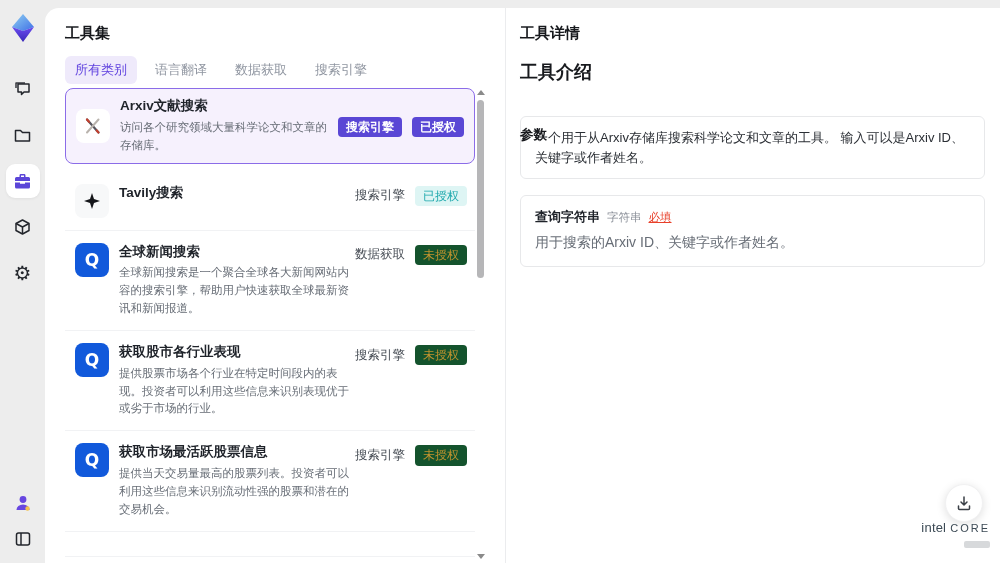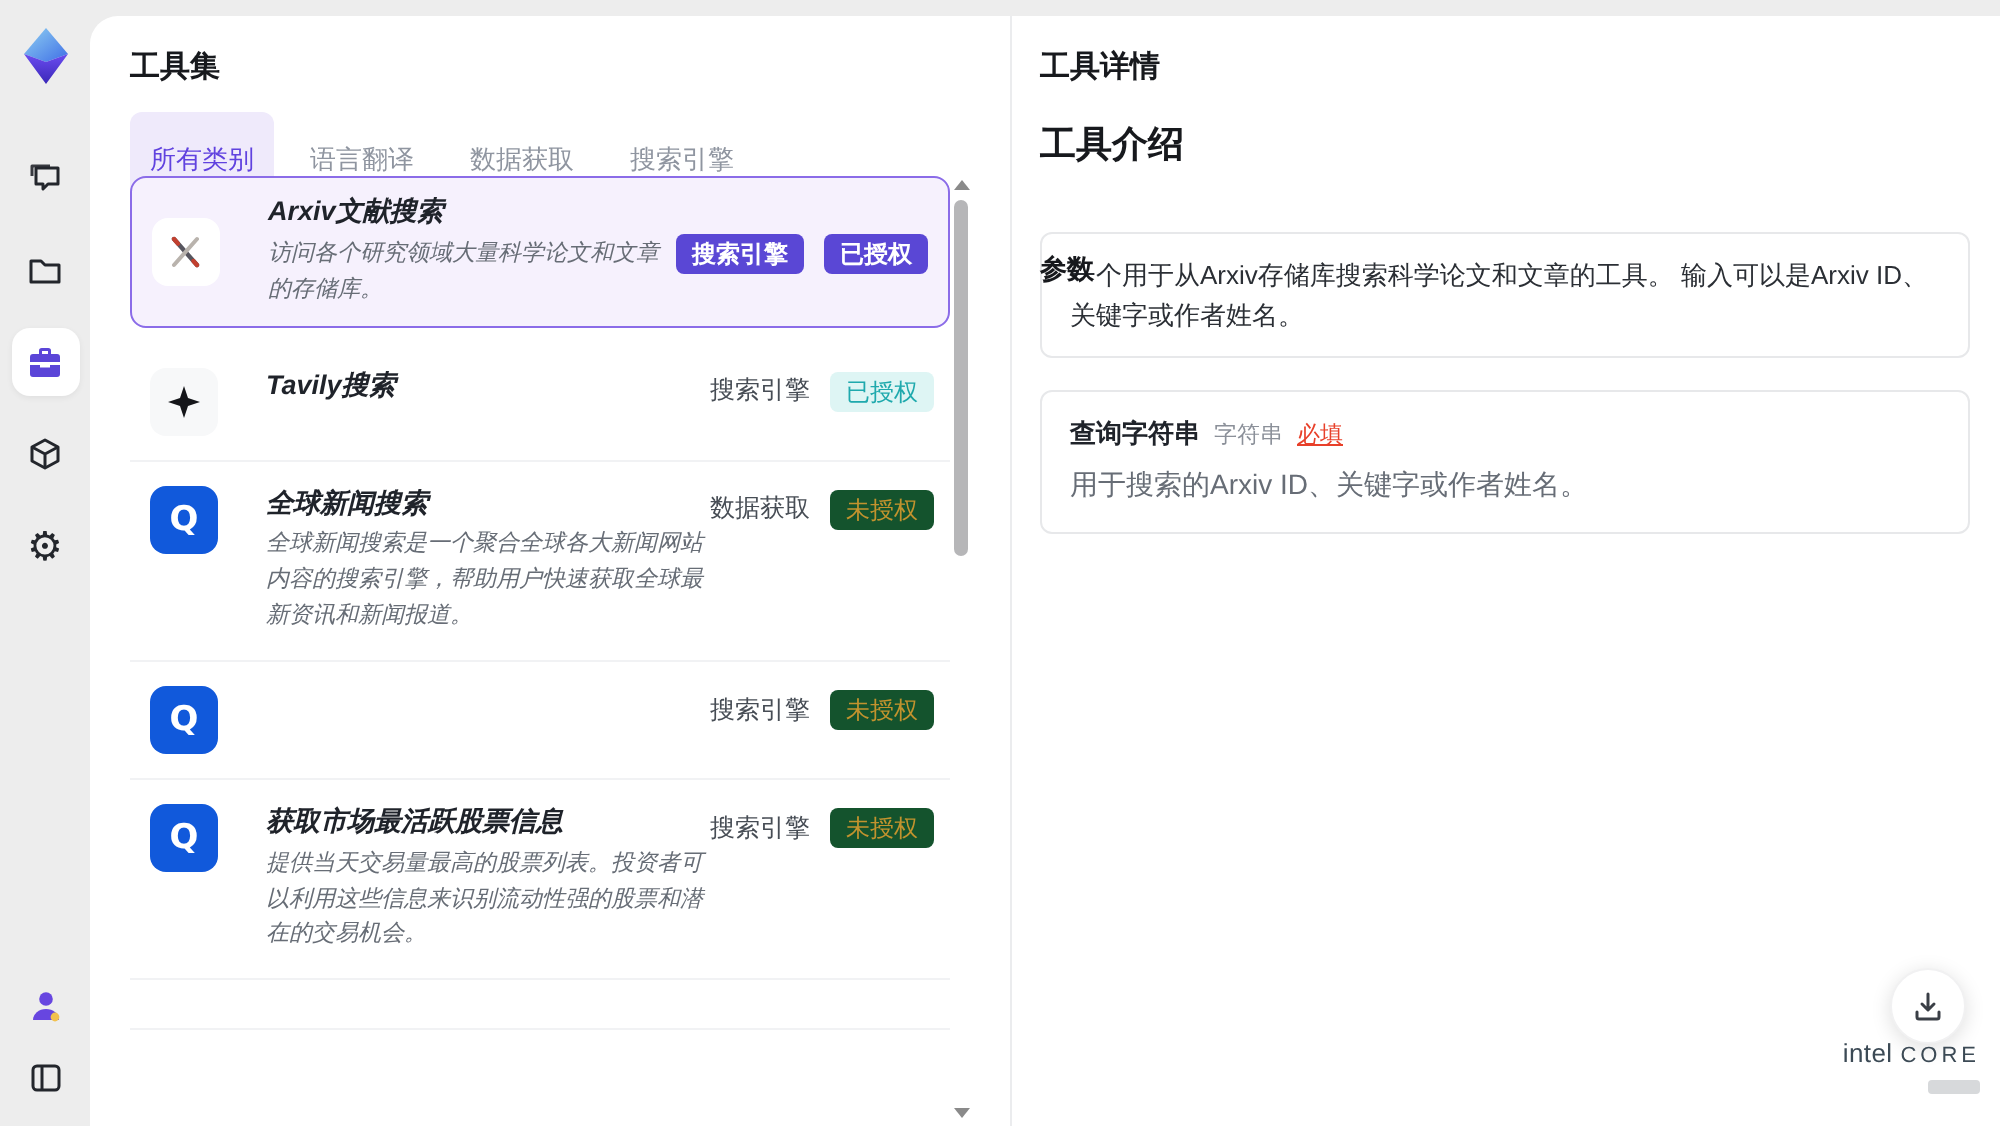--- a/index.html
+++ b/index.html
@@ -17,31 +17,31 @@
   .sb-bottom { display:flex; flex-direction:column; align-items:center; gap:8px; margin-bottom:10px; }
   .avatar-box, .collapse-box { width:28px; height:28px; display:flex; align-items:center; justify-content:center; cursor:pointer; }
 
   
   .card { position:absolute; left:45px; top:8px; right:0; bottom:0; background:#ffffff; border-top-left-radius:14px; overflow:hidden; }
 
   
   .left-panel { position:absolute; left:0; top:0; width:460px; height:100%; }
   .page-title { position:absolute; left:20px; top:16px; font-size:15px; font-weight:bold; color:#17191d; }
   .tabs { position:absolute; left:20px; top:48px; display:flex; gap:8px; }
-  .tab { font-size:13px; color:#8f95a0; padding:15px 10px; border-radius:6px; cursor:pointer; white-space:nowrap; }
+  .tab { font-size:13px; color:#8f95a0; padding:5px 10px; border-radius:6px; cursor:pointer; white-space:nowrap; }
   .tab.active { background:#efeafb; color:#6042df; }
 
   .tool-list { position:absolute; left:20px; top:80px; width:410px; bottom:0; overflow:hidden; }
   .tool-item { display:flex; align-items:flex-start; padding:12px 8px 12px 10px; cursor:pointer; border-bottom:1px solid #f1f2f4; }
   .tool-item.selected { border:1px solid #8b6ce8; background:#f6f1fd; border-radius:8px; margin-bottom:8px; padding:8px 10px; align-items:center; }
   .tool-icon { width:34px; height:34px; border-radius:8px; flex:0 0 34px; display:flex; align-items:center; justify-content:center; background:#fff; }
   .tool-icon.blue { background:#1159db; }
   .tool-icon.blue .q { color:#fff; font-weight:bold; font-size:17px; font-family:"DejaVu Sans",sans-serif; }
   .tool-icon.plainbg { background:#f7f8f9; }
-  .tool-text { flex:1; margin-left:24px; min-width:0; max-width:235px;font-style:italic; }
+  .tool-text { flex:1; margin-left:10px; min-width:0; max-width:235px; }
   .tool-name { font-size:13.5px; font-weight:bold; color:#1f232a; line-height:1.4; }
   .tool-desc { font-size:11.5px; color:#676d76; line-height:1.55; margin-top:3px; }
   .tool-meta { margin-left:auto; display:flex; align-items:center; gap:10px; white-space:nowrap; padding-top:2px; }
   .cat-text { font-size:12.5px; color:#474d55; }
   .badge { font-size:12px; border-radius:4px; padding:3px 8px; line-height:1.2; }
   .badge.solid { background:#5a47d5; color:#ffffff; font-weight:bold; }
   .badge.teal { background:#def5f4; color:#1fa9ad; }
   .badge.amber { background:#14532d; color:#c2932e; }
 
   
@@ -200,20 +200,24 @@
         <div class="tool-meta">
           <span class="cat-text">数据获取</span>
           <span class="badge amber">未授权</span>
         </div>
       </div>
 
       <div class="tool-item">
         <div class="tool-icon blue">
           <span class="q">Q</span>
         </div>
+        <div class="tool-text">
+          <div class="tool-name">获取股市各行业表现</div>
+          <div class="tool-desc">提供股票市场各个行业在特定时间段内的表现。投资者可以利用这些信息来识别表现优于或劣于市场的行业。</div>
+        </div>
         <div class="tool-meta">
           <span class="cat-text">搜索引擎</span>
           <span class="badge amber">未授权</span>
         </div>
       </div>
 
       <div class="tool-item">
         <div class="tool-icon blue">
           <span class="q">Q</span>
         </div>

